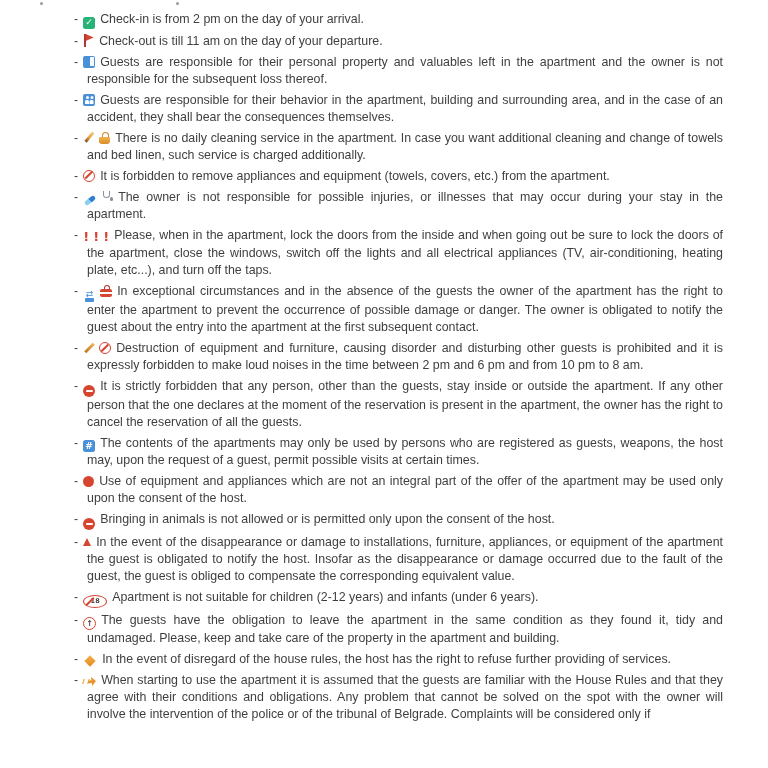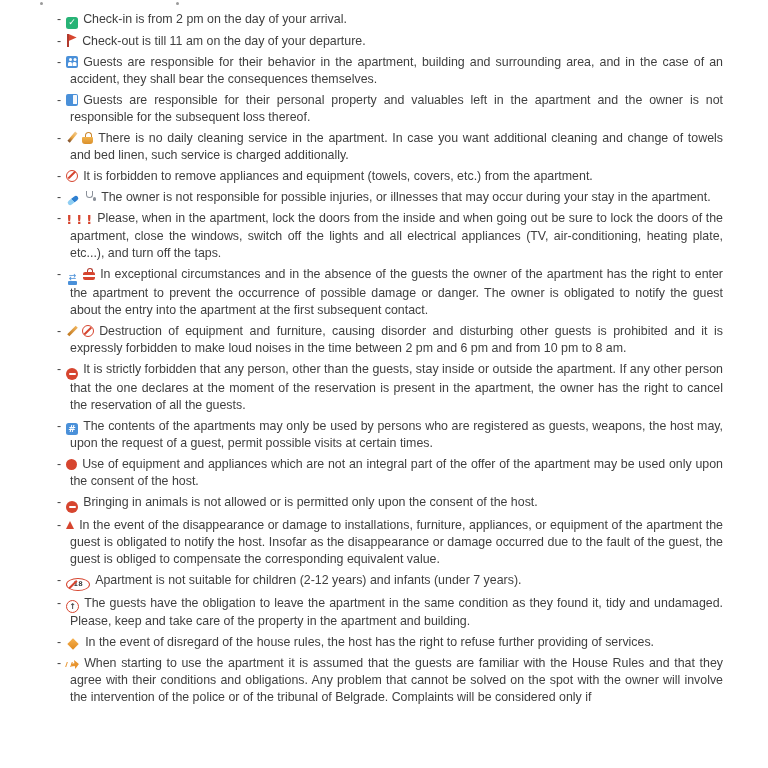--- a/index.html
+++ b/index.html
@@ -12,21 +12,21 @@
   
   .top-partial{position:absolute;top:0;left:0;height:8px;width:100%;}
   .top-partial i{position:absolute;top:2px;width:3px;height:3px;background:#9a9a9a;border-radius:50%;}
   .top-partial i.m1{left:40px;}
   .top-partial i.m2{left:176px;}
 
   .rules{
     list-style:none;margin:0;padding:11px 45px 0 57px;
   }
   .item{
-    margin:0 0 4px 0;
+    margin:0 0 4px 17px;
     font-size:12.4px;line-height:17px;
     text-align:justify;
     padding-left:13px;text-indent:-13px;
   }
   .item > *{text-indent:0;}
   .dash{margin-right:5px;}
   .icons{margin-right:5px;white-space:nowrap;}
   .icon{
     display:inline-flex;align-items:center;justify-content:center;
     vertical-align:-2px;position:relative;
@@ -92,24 +92,24 @@
       <i class="m2"></i>
     </div>
   <ul class="rules" id="rules-list">
       <li class="item">
     <span class="dash">-</span><span class="icons"><span class="icon check-box-icon">✓</span></span><span class="rule-text">Check-in is from 2 pm on the day of your arrival.</span>
   </li>
       <li class="item">
     <span class="dash">-</span><span class="icons"><span class="icon flag-icon"></span></span><span class="rule-text">Check-out is till 11 am on the day of your departure.</span>
   </li>
       <li class="item">
-    <span class="dash">-</span><span class="icons"><span class="icon people-icon"></span></span><span class="rule-text">Guests are responsible for their behavior in the apartment, building and surrounding area, and in the case of an accident, they shall bear the consequences themselves.</span>
+    <span class="dash">-</span><span class="icons"><span class="icon book-icon"></span></span><span class="rule-text">Guests are responsible for their personal property and valuables left in the apartment and the owner is not responsible for the subsequent loss thereof.</span>
   </li>
       <li class="item">
-    <span class="dash">-</span><span class="icons"><span class="icon book-icon"></span></span><span class="rule-text">Guests are responsible for their personal property and valuables left in the apartment and the owner is not responsible for the subsequent loss thereof.</span>
+    <span class="dash">-</span><span class="icons"><span class="icon people-icon"></span></span><span class="rule-text">Guests are responsible for their behavior in the apartment, building and surrounding area, and in the case of an accident, they shall bear the consequences themselves.</span>
   </li>
       <li class="item">
     <span class="dash">-</span><span class="icons"><span class="icon paintbrush-icon"></span><span class="icon basket-icon"></span></span><span class="rule-text">There is no daily cleaning service in the apartment. In case you want additional cleaning and change of towels and bed linen, such service is charged additionally.</span>
   </li>
       <li class="item">
     <span class="dash">-</span><span class="icons"><span class="icon prohibited-icon"></span></span><span class="rule-text">It is forbidden to remove appliances and equipment (towels, covers, etc.) from the apartment.</span>
   </li>
       <li class="item">
     <span class="dash">-</span><span class="icons"><span class="icon pill-icon"></span><span class="icon stethoscope-icon"></span></span><span class="rule-text">The owner is not responsible for possible injuries, or illnesses that may occur during your stay in the apartment.</span>
   </li>
@@ -131,21 +131,21 @@
       <li class="item">
     <span class="dash">-</span><span class="icons"><span class="icon red-circle-icon"></span></span><span class="rule-text">Use of equipment and appliances which are not an integral part of the offer of the apartment may be used only upon the consent of the host.</span>
   </li>
       <li class="item">
     <span class="dash">-</span><span class="icons"><span class="icon no-entry-icon"></span></span><span class="rule-text">Bringing in animals is not allowed or is permitted only upon the consent of the host.</span>
   </li>
       <li class="item">
     <span class="dash">-</span><span class="icons"><span class="icon triangle-icon"></span></span><span class="rule-text">In the event of the disappearance or damage to installations, furniture, appliances, or equipment of the apartment the guest is obligated to notify the host. Insofar as the disappearance or damage occurred due to the fault of the guest, the guest is obliged to compensate the corresponding equivalent value.</span>
   </li>
       <li class="item">
-    <span class="dash">-</span><span class="icons"><span class="icon under-18-icon">18</span></span><span class="rule-text">Apartment is not suitable for children (2-12 years) and infants (under 7 years).</span>
+    <span class="dash">-</span><span class="icons"><span class="icon under-18-icon">18</span></span><span class="rule-text">Apartment is not suitable for children (2-12 years) and infants (under 6 years).</span>
   </li>
       <li class="item">
     <span class="dash">-</span><span class="icons"><span class="icon leave-tidy-icon">↑</span></span><span class="rule-text">The guests have the obligation to leave the apartment in the same condition as they found it, tidy and undamaged. Please, keep and take care of the property in the apartment and building.</span>
   </li>
       <li class="item">
     <span class="dash">-</span><span class="icons"><span class="icon orange-diamond-icon"></span></span><span class="rule-text">In the event of disregard of the house rules, the host has the right to refuse further providing of services.</span>
   </li>
       <li class="item">
     <span class="dash">-</span><span class="icons"><span class="icon arrow-right-icon"></span></span><span class="rule-text">When starting to use the apartment it is assumed that the guests are familiar with the House Rules and that they agree with their conditions and obligations. Any problem that cannot be solved on the spot with the owner will involve the intervention of the police or of the tribunal of Belgrade. Complaints will be considered only if</span>
   </li>

